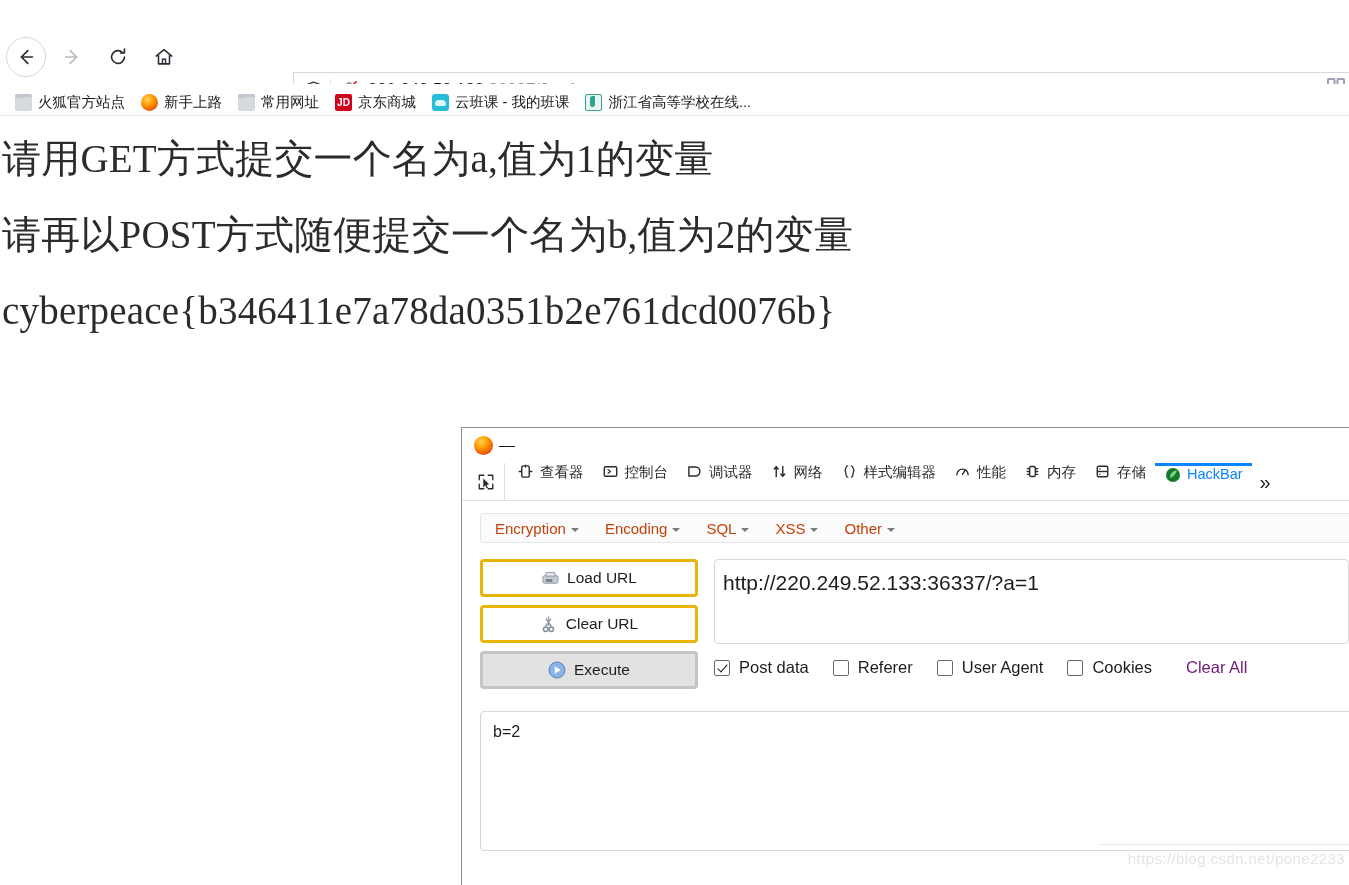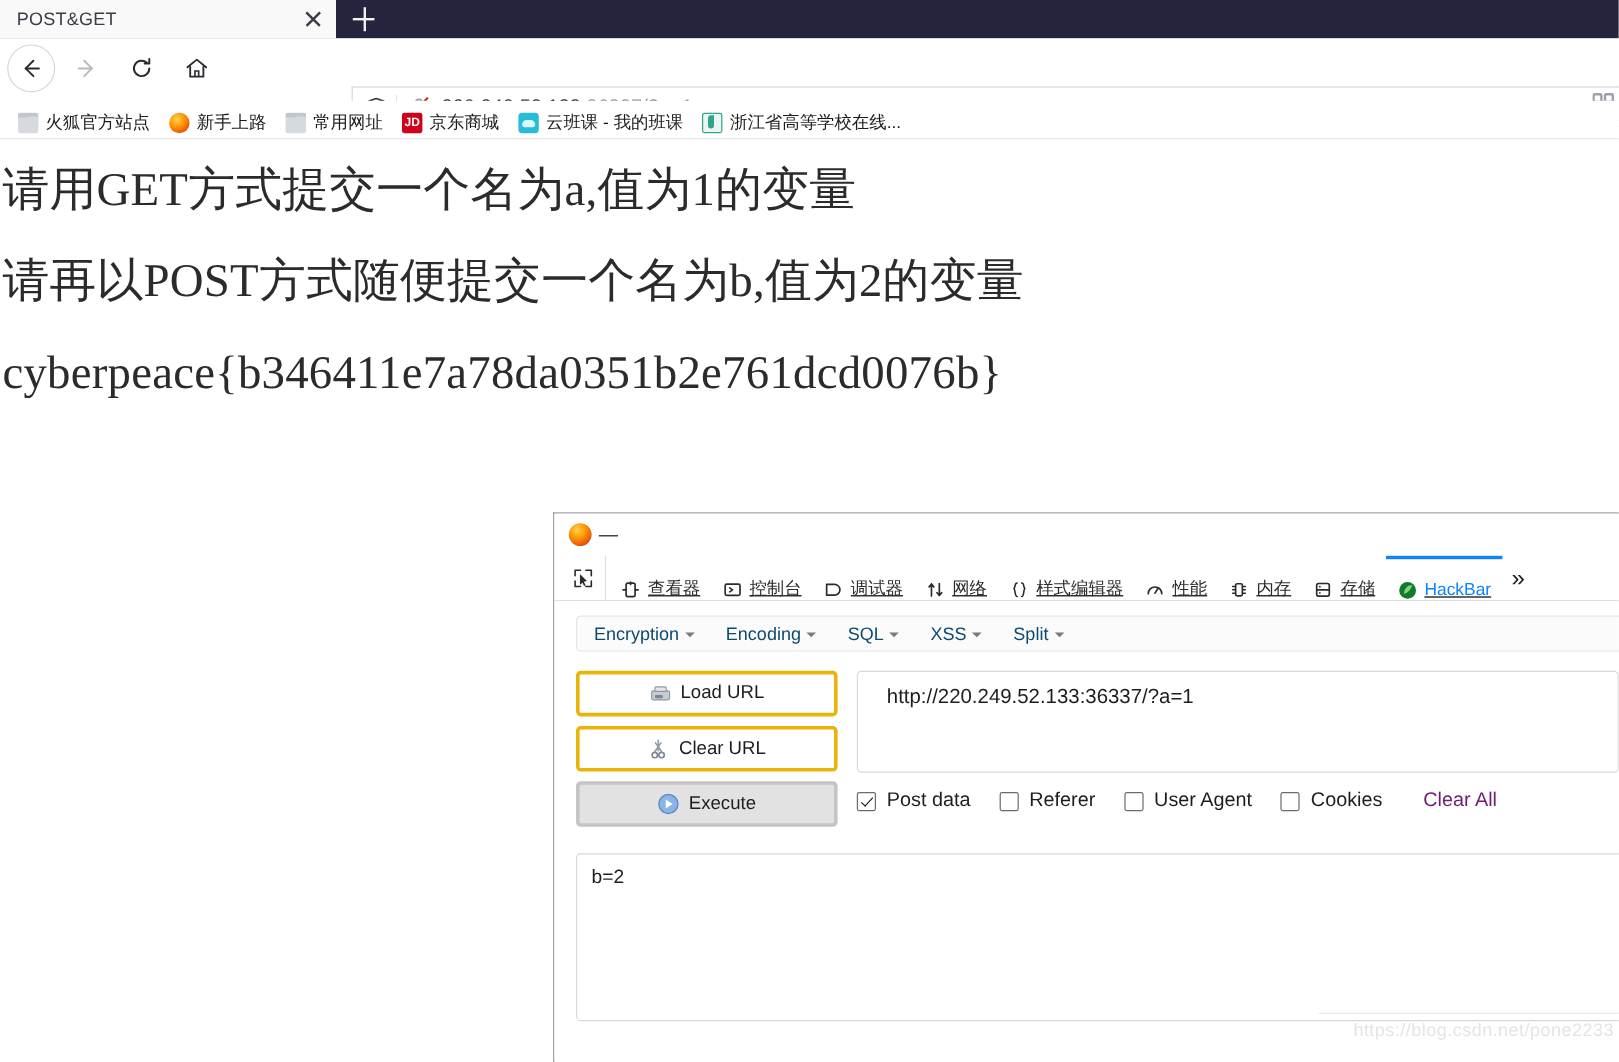--- a/index.html
+++ b/index.html
@@ -165,43 +165,43 @@
   .dt-tabs {
     height: 38px; display: flex; align-items: stretch;
     border-bottom: 1px solid #e0e0e2; background: #ffffff;
     padding-left: 6px; overflow: hidden;
   }
   .dt-picker {
     display: flex; align-items: center; padding: 0 9px; cursor: pointer;
     border-right: 1px solid #e0e0e2; margin-right: 3px;
   }
   .dt-tab {
-    display: flex; align-items: flex-end; padding: 0 9px; cursor: pointer;
-    white-space: nowrap; position: relative; text-decoration: underline;
+    display: flex; align-items: flex-start; padding: 0 9px; cursor: pointer;
+    white-space: nowrap; position: relative;
   }
   .dt-tab .lbl { font-size: 14.5px; color: #2b2b2b; margin-left: 6px; }
   .dt-tab.active { border-top: 3px solid #0a84ff; }
   .dt-tab.active .lbl { color: #0a84ff; }
   .dt-more {
     display: flex; align-items: center; padding: 0 8px; cursor: pointer;
     font-size: 20px; color: #1b1b1d; line-height: 1;
   }
   .tabico { width: 17px; height: 17px; flex: 0 0 17px; display:flex; align-items:center; justify-content:center; }
 
   
   .hb {
     background: #ffffff; padding: 8px 0 0 14px; height: 383px;
   }
   .hb-menu {
     height: 30px; border: 1px solid #e4e4e6; border-radius: 4px;
     background: #fbfbfb; display: flex; align-items: center;
     margin: 4px 0 0 4px; width: 1330px; padding-left: 14px;
   }
   .hb-mi {
-    font-size: 15px; color: #0c4a6e; margin-right: 26px; cursor: pointer;
+    font-size: 15px; color: #c2410c; margin-right: 26px; cursor: pointer;
     white-space: nowrap;
   }
   .hb-mi .caret {
     display: inline-block; margin-left: 5px;
     border-left: 4px solid transparent; border-right: 4px solid transparent;
     border-top: 4px solid #7a7a7a; vertical-align: middle;
   }
 
   .hb-body { display: flex; margin-top: 16px; }
   .hb-btns { width: 218px; flex: 0 0 218px; margin-left: 4px; }
@@ -209,22 +209,22 @@
     height: 38px; border: 3px solid #eab308; border-radius: 4px;
     background: #ffffff; display: flex; align-items: center; justify-content: center;
     font-size: 15.5px; color: #1d1d1d; margin-bottom: 8px; cursor: pointer;
   }
   .hb-btn.primary { background: #e2e2e2; border-color: #c4c4c4; }
   .hb-btn .bi { width: 18px; height: 18px; margin-right: 8px; flex:0 0 18px; display:flex; align-items:center; justify-content:center;}
 
   .hb-right { flex: 1; margin-left: 16px; padding-right: 0; }
   .hb-url {
     height: 85px; border: 1px solid #d8d8d8; border-radius: 4px;
-    background: #ffffff; padding: 11px 24px;
-    font-size: 17px; color: #1d1d1d; overflow: hidden;
+    background: #ffffff; padding: 11px 8px;
+    font-size: 21px; color: #1d1d1d; overflow: hidden;
     font-family: "Liberation Sans", sans-serif;
   }
   .hb-checks { display: flex; align-items: center; margin-top: 14px; }
   .hb-chk { display: flex; align-items: center; margin-right: 24px; cursor: pointer; white-space: nowrap;}
   .hb-box {
     width: 16px; height: 16px; border: 1.4px solid #6b6b6b; background: #fff;
     border-radius: 2px; position: relative; flex: 0 0 16px;
   }
   .hb-box.checked::after {
     content: ""; position: absolute; left: 4.6px; top: 1px;
@@ -249,27 +249,20 @@
   .wm-rule {
     position: absolute; right: 0; bottom: 40px; width: 250px; height: 1px;
     background: #e8e8ea;
   }
 </style>
 </head>
 <body>
 
 <div id="root">
 
-  <div class="titlebar">
-    <div class="tab-active">
-      <span class="tab-title">POST&amp;GET</span>
-      <span class="tab-close"></span>
-    </div>
-    <div class="tab-new"></div>
-  </div>
 
   <div class="navbar">
     <div class="navbtn circled">
       <svg width="22" height="22" viewBox="0 0 24 24">
         <path d="M14 5 L7 12 L14 19" fill="none" stroke="#2b2b33" stroke-width="1.8" stroke-linecap="round" stroke-linejoin="round"></path>
         <path d="M7 12 H19" stroke="#2b2b33" stroke-width="1.8" stroke-linecap="round"></path>
       </svg>
     </div>
     <div class="navbtn">
       <svg width="22" height="22" viewBox="0 0 24 24">
@@ -459,21 +452,21 @@
       <div class="dt-more">»</div>
     </div>
 
     <div class="hb">
 
       <div class="hb-menu">
         <span class="hb-mi"><span>Encryption</span><i class="caret"></i></span>
         <span class="hb-mi"><span>Encoding</span><i class="caret"></i></span>
         <span class="hb-mi"><span>SQL</span><i class="caret"></i></span>
         <span class="hb-mi"><span>XSS</span><i class="caret"></i></span>
-        <span class="hb-mi"><span>Split</span><i class="caret"></i></span>
+        <span class="hb-mi"><span>Other</span><i class="caret"></i></span>
 
       </div>
 
       <div class="hb-body">
 
         <div class="hb-btns">
           <div class="hb-btn">
             <span class="bi">
               <svg width="17" height="15" viewBox="0 0 18 16">
                 <rect x="1" y="5" width="16" height="8" rx="1.6" fill="#c6ccd4" stroke="#8d959f" stroke-width="1"></rect>

